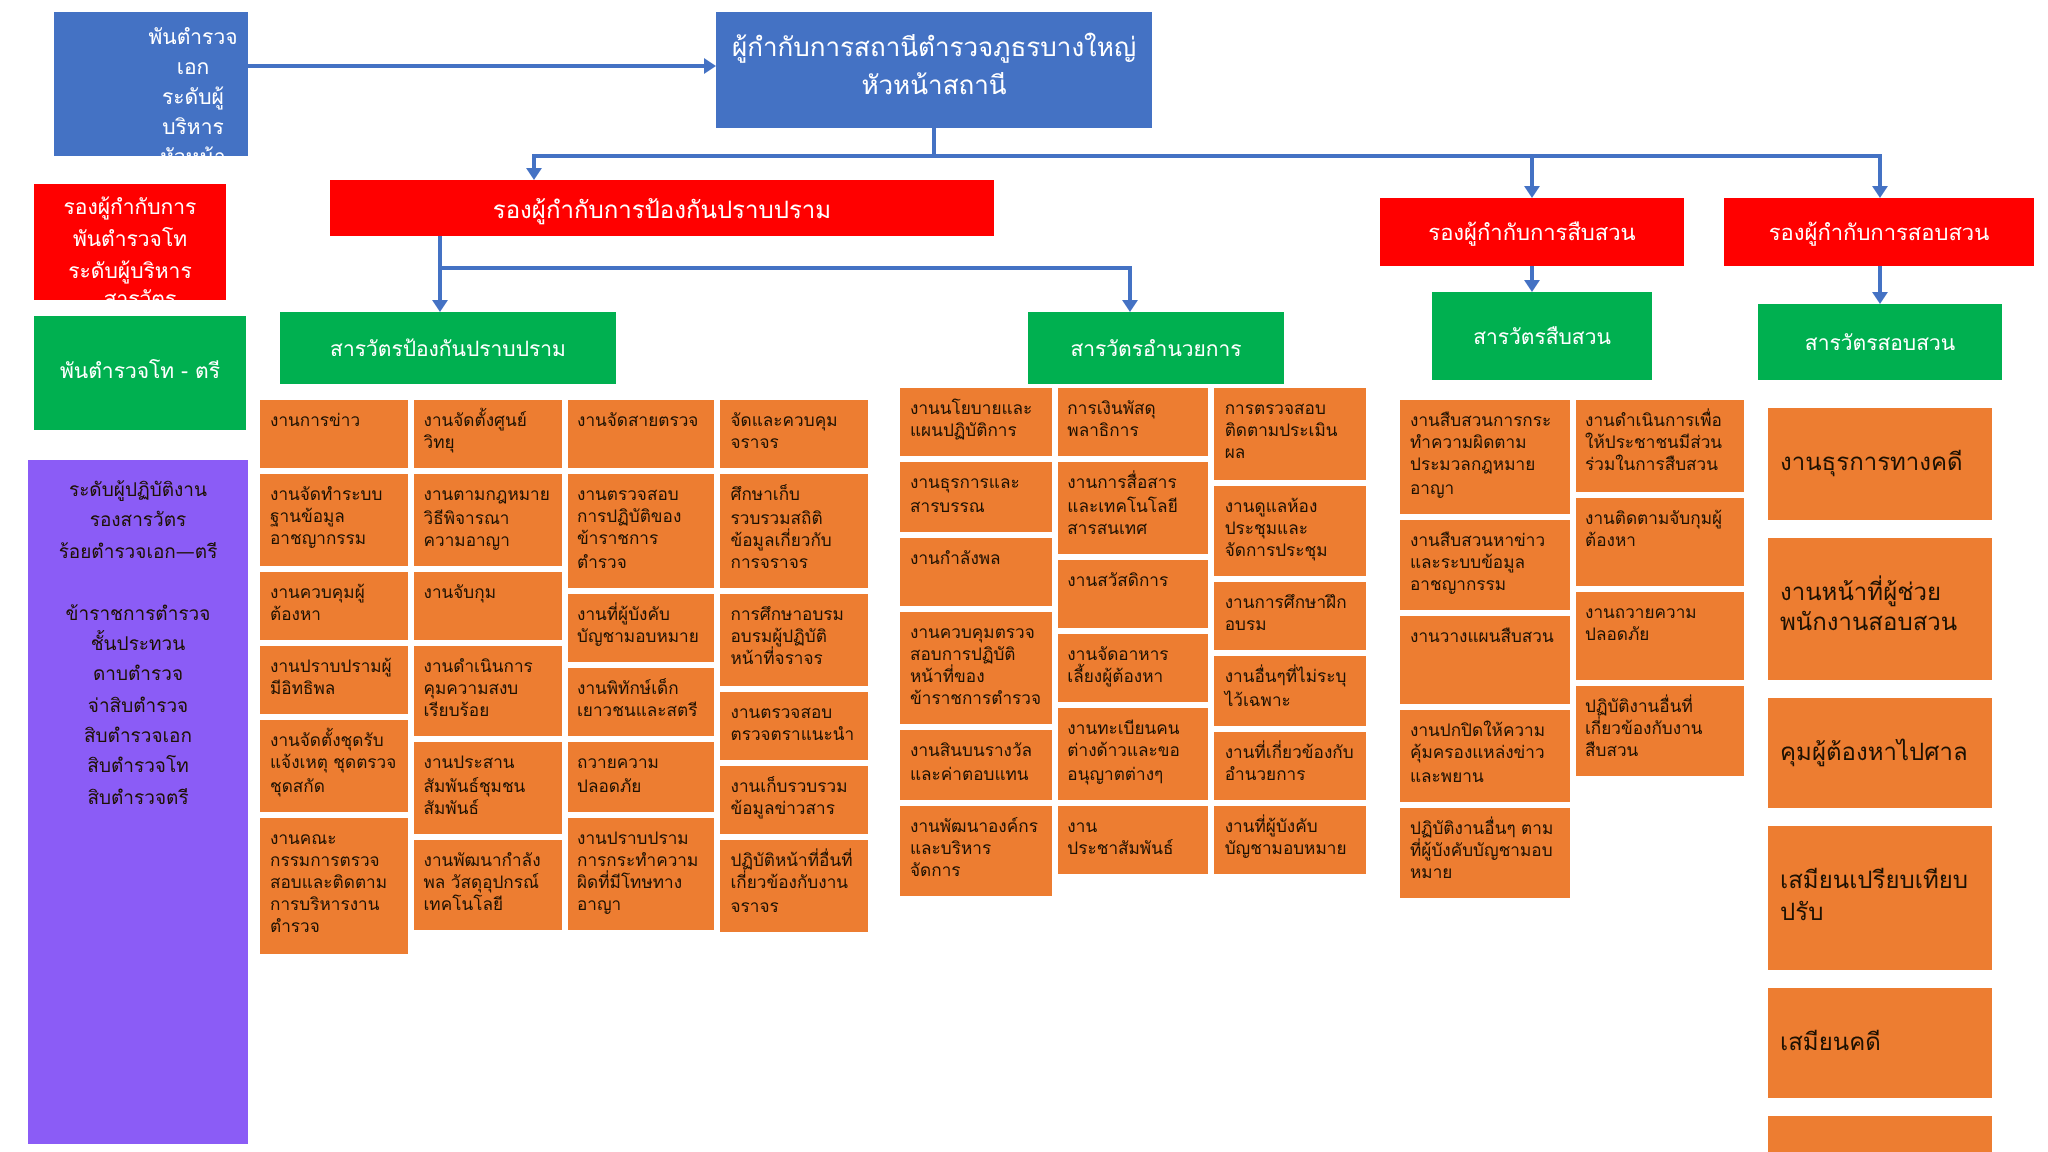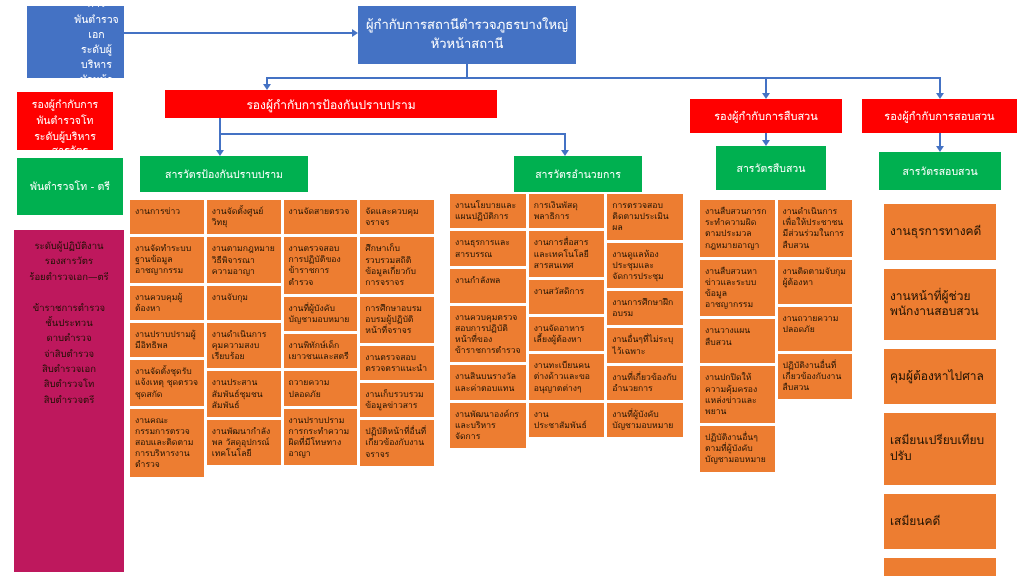--- a/index.html
+++ b/index.html
@@ -8,39 +8,39 @@
     font-family:"DejaVu Sans","Liberation Sans",sans-serif;overflow:hidden;
   }
   .box{
     position:absolute;box-sizing:border-box;display:flex;flex-direction:column;
     align-items:center;justify-content:center;text-align:center;color:#fff;
     padding:3px 4px;
   }
   .blue{background:#4472C4;}
   .red{background:#FF0000;}
   .green{background:#00B050;}
-  .orange{background:#be185d;color:#1d1102;}
+  .orange{background:#8b5cf6;color:#1d1102;}
   .box .line{width:100%;}
   #root-box{left:358px;top:6px;width:218px;height:58px;font-size:13px;line-height:1.45;}
   #legend-1{left:27px;top:6px;width:97px;height:72px;font-size:10.5px;line-height:1.45;padding-left:46px;}
   #legend-2{left:17px;top:92px;width:96px;height:58px;font-size:10.5px;line-height:1.5;align-items:center;}
   #legend-3{left:17px;top:158px;width:106px;height:57px;font-size:10.5px;line-height:1.5;gap:20px;}
   #legend-4{left:14px;top:230px;width:110px;height:342px;font-size:9.5px;line-height:1.62;justify-content:flex-start;padding-top:8px;}
   #dep-prevention{left:165px;top:90px;width:332px;height:28px;font-size:12px;}
   #dep-investigation{left:690px;top:99px;width:152px;height:34px;font-size:11px;}
   #dep-interrogation{left:862px;top:99px;width:155px;height:34px;font-size:11px;}
   #insp-prevention{left:140px;top:156px;width:168px;height:36px;font-size:10.5px;}
   #insp-administration{left:514px;top:156px;width:128px;height:36px;font-size:10.5px;}
   #insp-investigation{left:716px;top:146px;width:110px;height:44px;font-size:10.5px;}
   #insp-interrogation{left:879px;top:152px;width:122px;height:38px;font-size:10.5px;}
 
   .duty-group{position:absolute;display:flex;gap:3px;align-items:flex-start;}
   #grp-prevention{left:130px;top:200px;width:304px;}
   #grp-administration{left:450px;top:194px;width:233px;}
-  #grp-investigation{left:700px;top:200px;width:152px;}
+  #grp-investigation{left:700px;top:200px;width:172px;}
   #grp-interrogation{left:884px;top:204px;width:112px;}
   .duty-col{display:flex;flex-direction:column;gap:3px;flex:1;}
   .duty-cell{
     background:#ED7D31;color:#1d1102;box-sizing:border-box;
     padding:6px 5px;font-size:8.6px;line-height:1.3;min-height:34px;
     display:flex;align-items:flex-start;
   }
   #grp-interrogation .duty-col{gap:9px;}
   #grp-interrogation .duty-cell{min-height:20px;padding:20px 6px;font-size:12px;align-items:center;}
   #grp-investigation .duty-cell{min-height:44px;}

